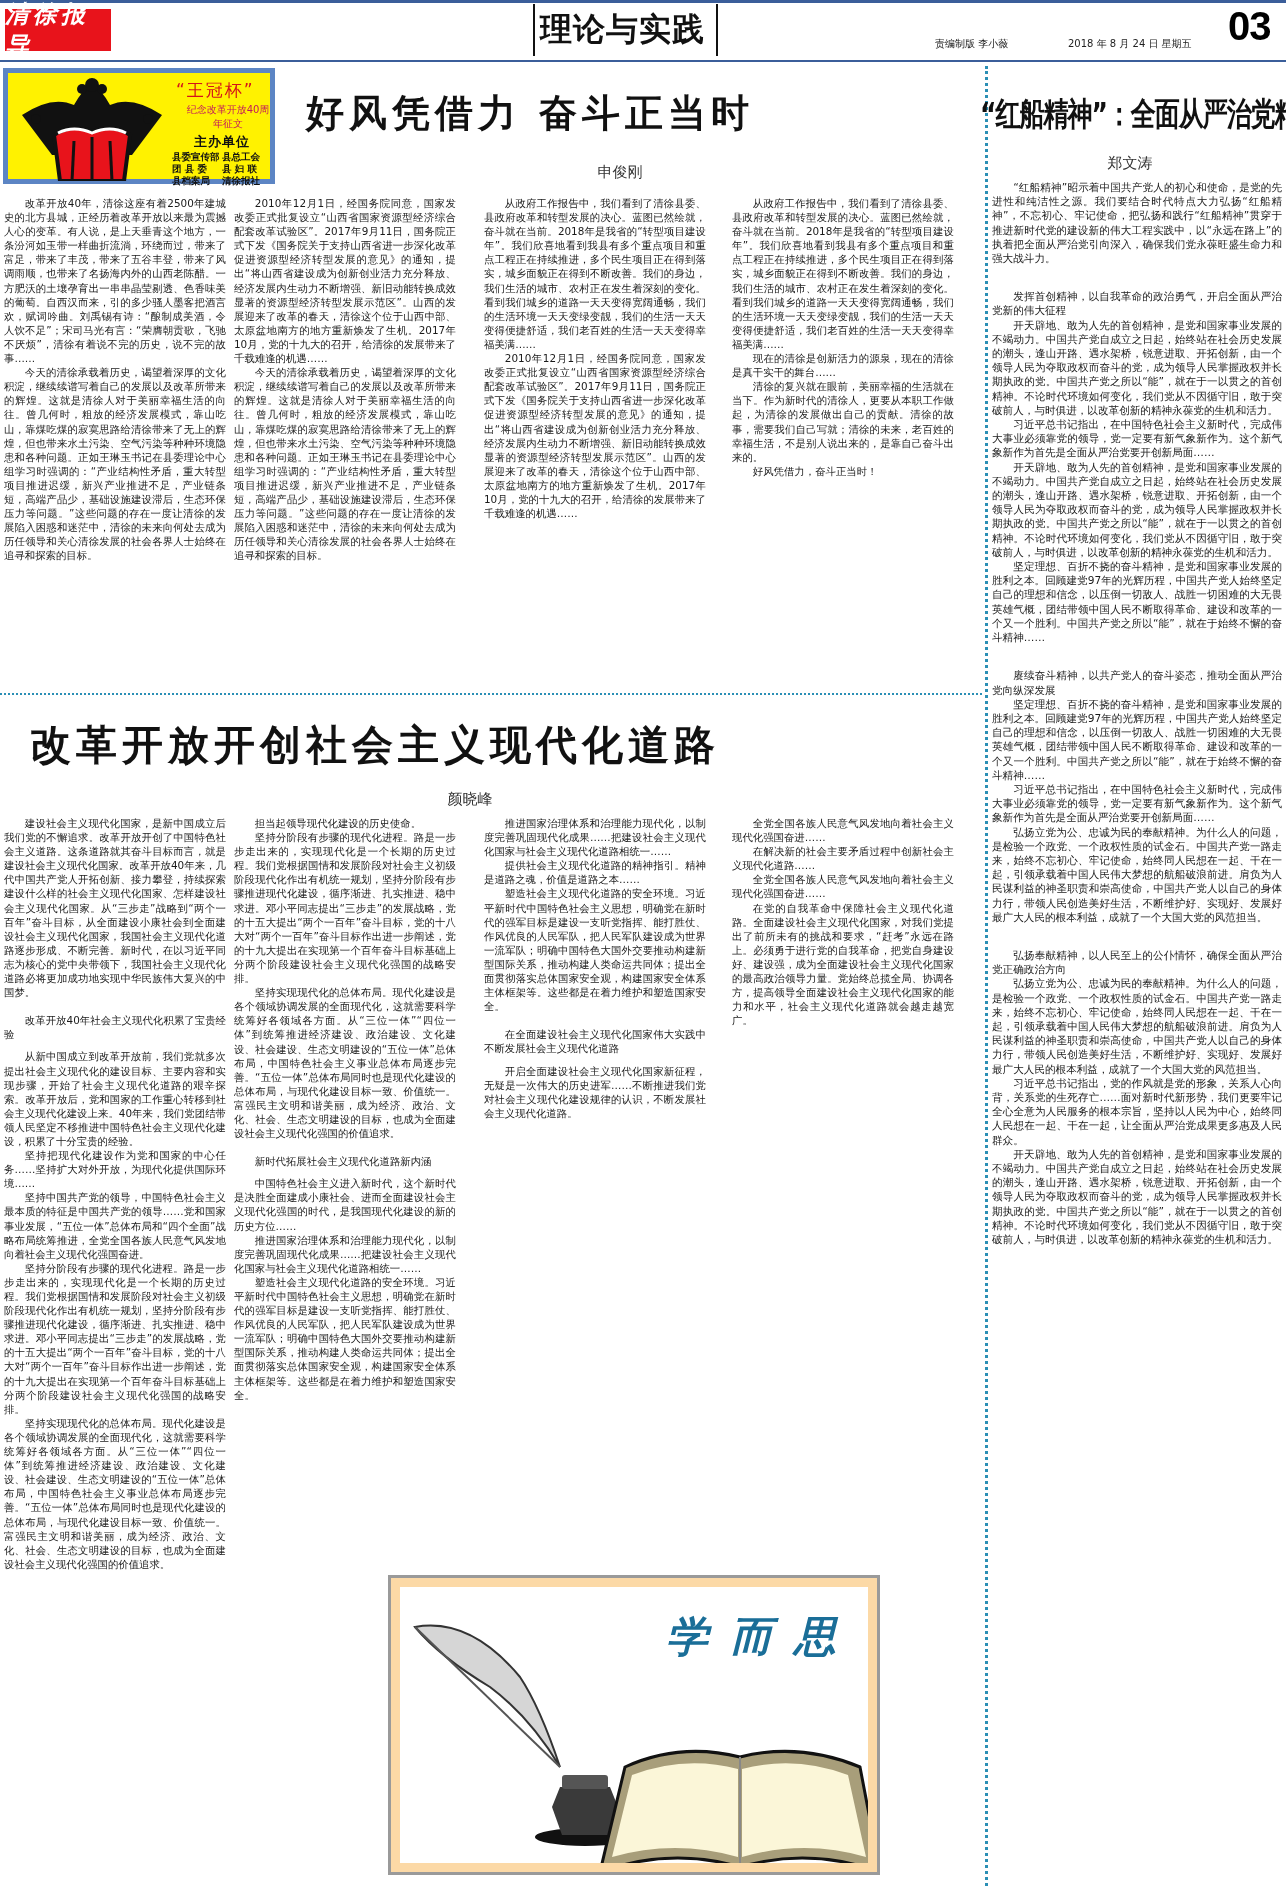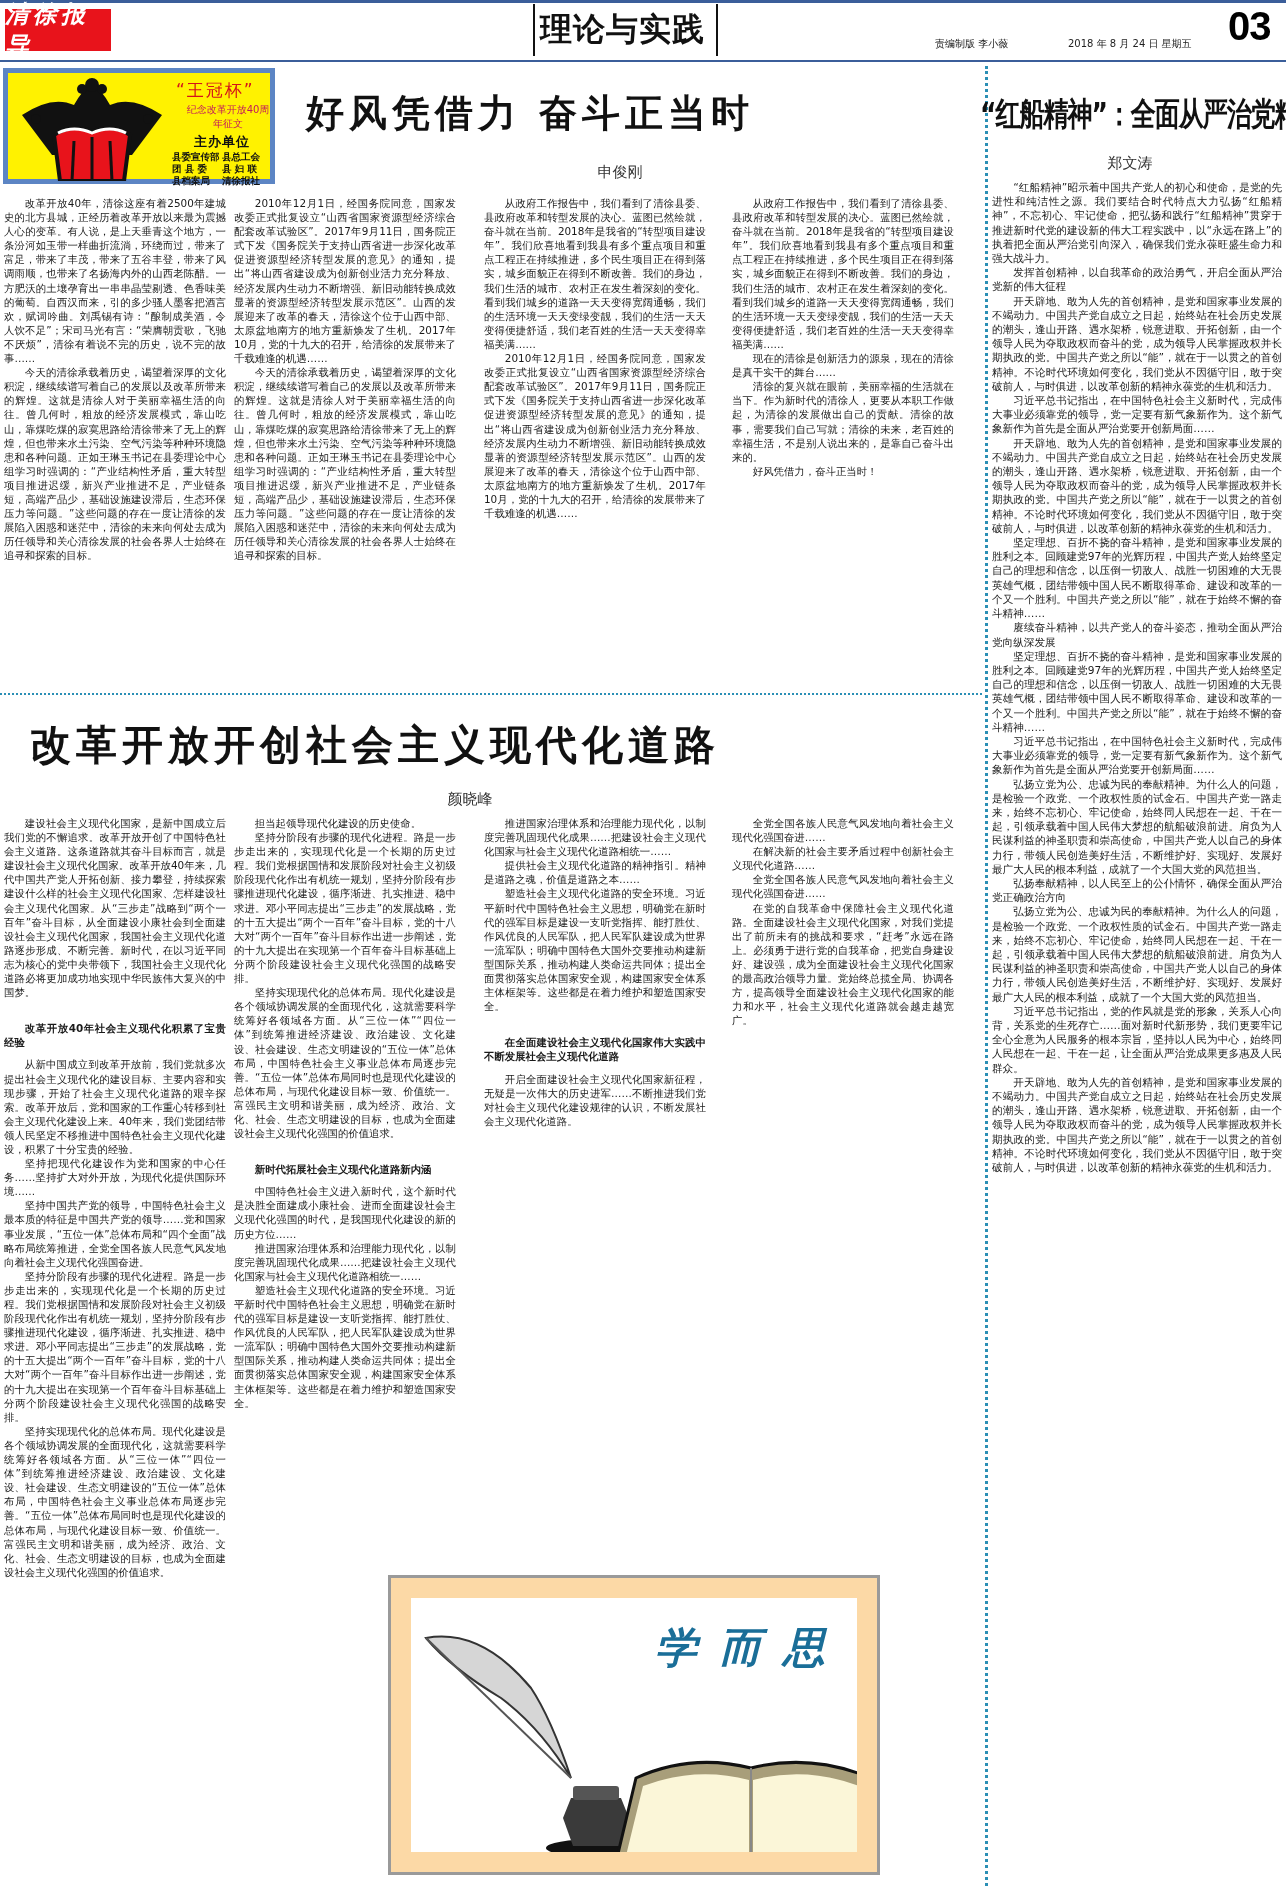--- a/index.html
+++ b/index.html
@@ -20,25 +20,25 @@
 .banner .t2{position:absolute;left:178px;top:30px;color:#c2185b;font-size:10px;line-height:14px;text-align:center;width:84px}
 .banner .t3{position:absolute;left:186px;top:60px;color:#111;font-weight:bold;font-size:13px;letter-spacing:1px}
 .banner .org{position:absolute;left:164px;top:78px;color:#111;font-weight:bold;font-size:9.5px;line-height:12px;width:104px;font-family:"DejaVu Serif",serif}
 .banner .org span{display:inline-block;width:50px}
 .h1a{left:300px;top:88px;width:460px;text-align:center;font-size:38px;font-weight:bold;letter-spacing:5px;white-space:nowrap}
 .by{font-size:15px;color:#333;font-family:"DejaVu Serif",serif;text-align:center}
 .h1b{left:980px;top:92px;width:306px;text-align:center;font-size:25px;font-weight:bold;letter-spacing:-1px;white-space:nowrap;transform:scaleY(1.3);transform-origin:top}
 .h1c{left:30px;top:718px;width:720px;font-size:41px;font-weight:bold;letter-spacing:5px;white-space:nowrap}
 .col{font-size:10.4px;line-height:14.1px;text-align:justify;color:#1a1a1a;overflow:hidden}
 .col p{text-indent:2em}
-.col p.sub{font-weight:bold;margin:22px 0 8px 0}
+.col p.sub{font-weight:normal;margin:14px 0 8px 0}
 .rcol{font-size:10.6px;line-height:14.2px;text-align:justify;color:#1a1a1a;overflow:hidden}
 .rcol p{text-indent:2em}
-.rcol p.sub{margin-top:0}
-.illus{left:388px;top:1575px;width:492px;height:300px;border:3px solid #9a9a9a;background:#fcd9a6;padding:20px}
+.rcol p.sub{margin-top:24px}
+.illus{left:388px;top:1575px;width:492px;height:300px;border:3px solid #9a9a9a;background:#fcd9a6;padding:9px}
 .illus-inner{width:100%;height:100%;background:#fff;position:relative;overflow:hidden}
 .illus-title{position:absolute;right:10px;top:22px;color:#1a6e98;font-size:42px;font-weight:bold;font-family:"DejaVu Serif",serif;letter-spacing:22px;font-style:italic}
 .sep{height:0;border-top:2px dotted #2b8fb5}
 </style>
 </head>
 <body>
 
 <div class="abs topbar"></div>
 <div class="abs logo">清徐报导</div>
 <div class="abs vline" style="left:533px;top:4px;height:52px"></div>

